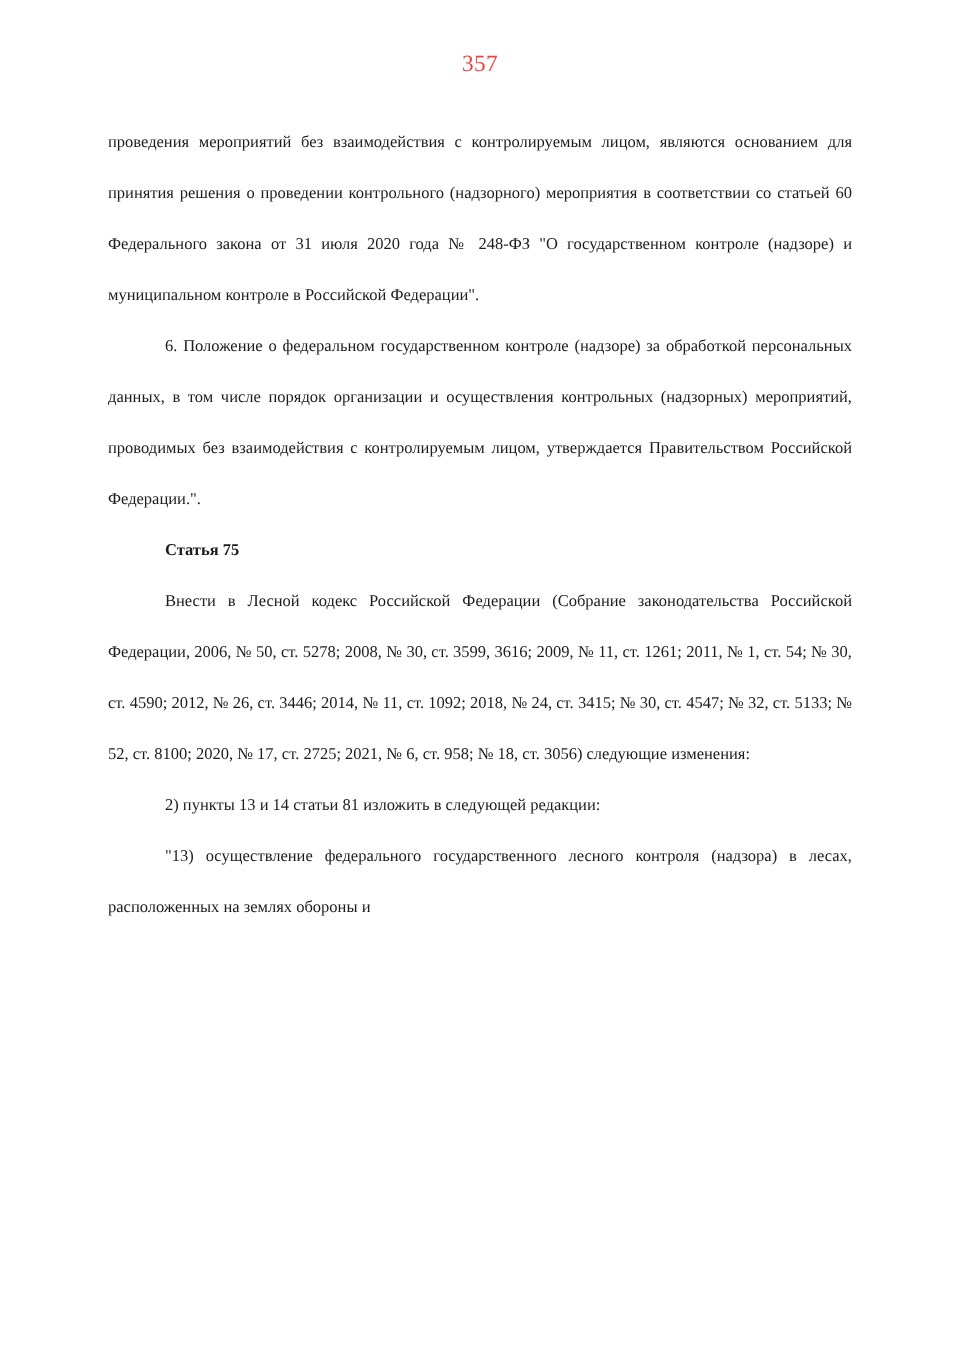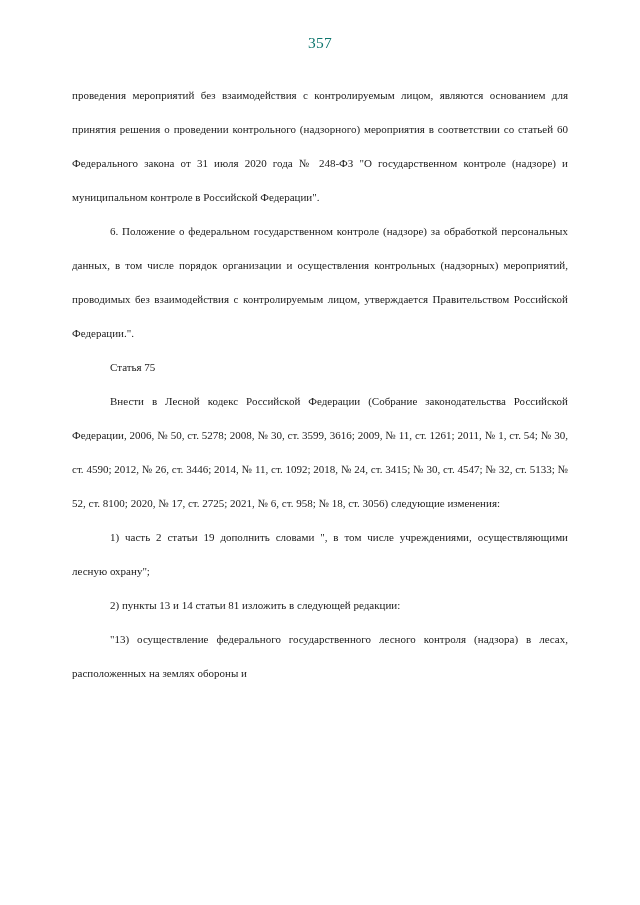--- a/index.html
+++ b/index.html
@@ -20,54 +20,53 @@
     height: 905px;
     background: #ffffff;
     box-sizing: border-box;
     padding: 34px 72px 0 72px;
   }
   .page-number {
     text-align: center;
     font-size: 15.5px;
     letter-spacing: 0.2px;
     margin: 0 0 26px 0;
-    color: #0f766e;
+    color: #ef4444;
   }
   .doc-body {
     font-size: 11px;
     line-height: 34px;
     text-align: justify;
     text-justify: inter-word;
   }
   p.para {
     margin: 0;
     text-align: justify;
     text-align-last: left;
     text-indent: 0;
   }
   p.para.indent {
     text-indent: 38px;
   }
   p.heading {
     margin: 0;
     text-indent: 38px;
-    font-weight: normal;
+    font-weight: bold;
     text-align: left;
   }
 </style>
 </head>
 <body>
 
 <div class="page">
 
   <div class="page-number">357</div>
 
   <div class="doc-body">
     <p class="para">проведения мероприятий без взаимодействия с контролируемым лицом, являются основанием для принятия решения о проведении контрольного (надзорного) мероприятия в соответствии со статьей 60 Федерального закона от 31 июля 2020 года № 248-ФЗ "О государственном контроле (надзоре) и муниципальном контроле в Российской Федерации".</p>
     <p class="para indent">6. Положение о федеральном государственном контроле (надзоре) за обработкой персональных данных, в том числе порядок организации и осуществления контрольных (надзорных) мероприятий, проводимых без взаимодействия с контролируемым лицом, утверждается Правительством Российской Федерации.".</p>
     <p class="heading">Статья 75</p>
     <p class="para indent">Внести в Лесной кодекс Российской Федерации (Собрание законодательства Российской Федерации, 2006, № 50, ст. 5278; 2008, № 30, ст. 3599, 3616; 2009, № 11, ст. 1261; 2011, № 1, ст. 54; № 30, ст. 4590; 2012, № 26, ст. 3446; 2014, № 11, ст. 1092; 2018, № 24, ст. 3415; № 30, ст. 4547; № 32, ст. 5133; № 52, ст. 8100; 2020, № 17, ст. 2725; 2021, № 6, ст. 958; № 18, ст. 3056) следующие изменения:</p>
-    <p class="para indent">1) часть 2 статьи 19 дополнить словами ", в том числе учреждениями, осуществляющими лесную охрану";</p>
     <p class="para indent">2) пункты 13 и 14 статьи 81 изложить в следующей редакции:</p>
     <p class="para indent">"13) осуществление федерального государственного лесного контроля (надзора) в лесах, расположенных на землях обороны и</p>
   </div>
 
 </div>
 
 </body></html>

